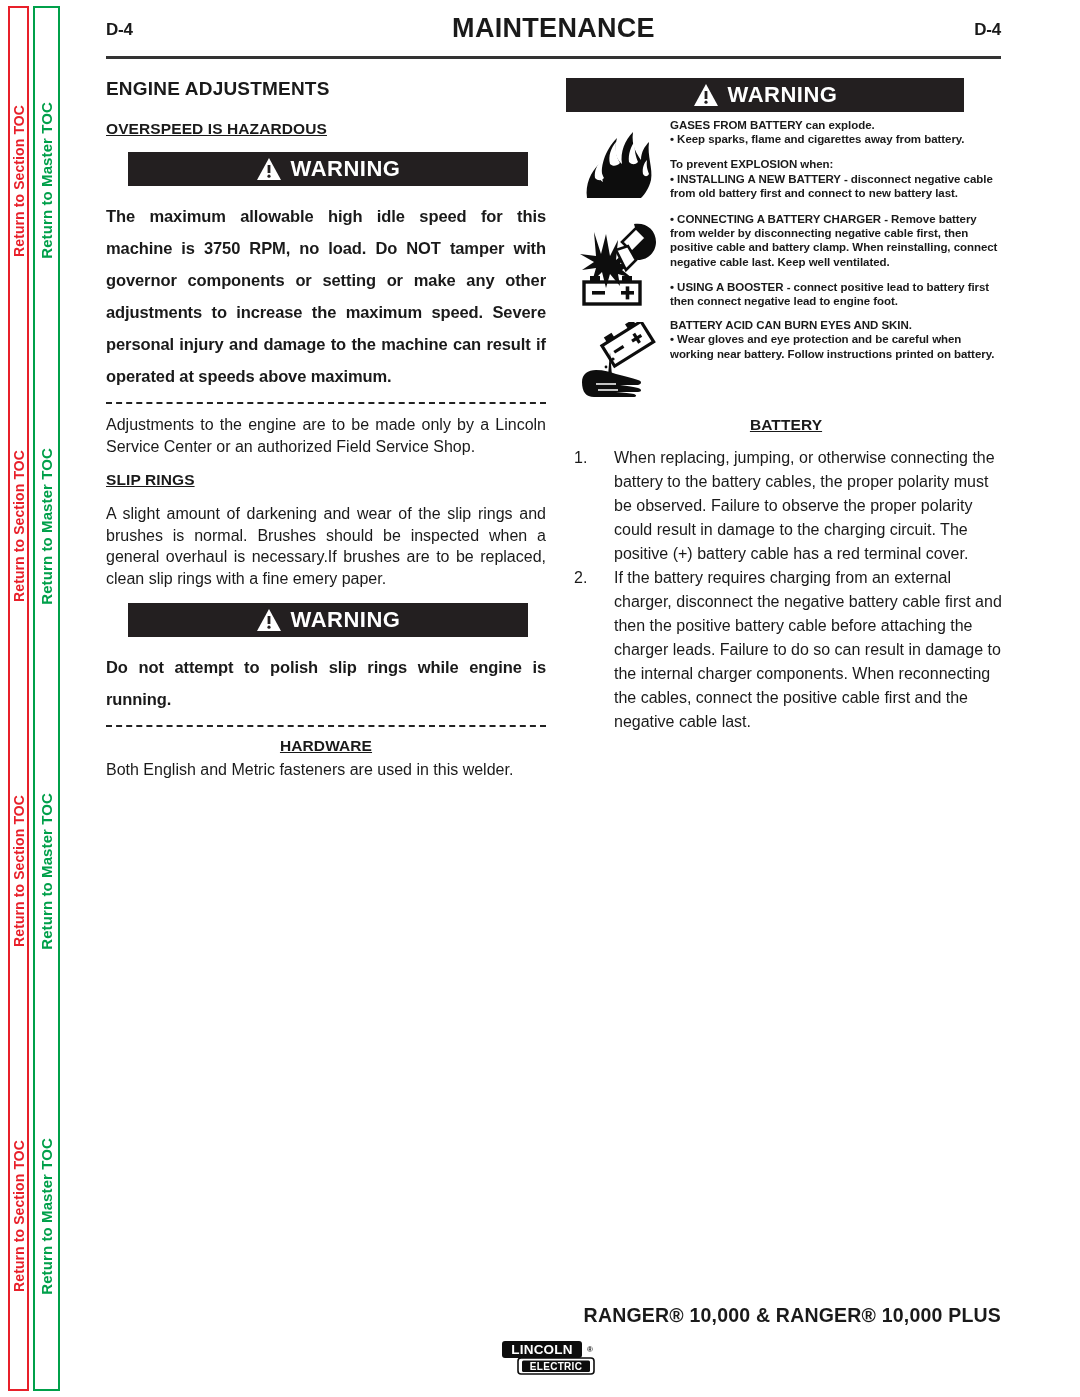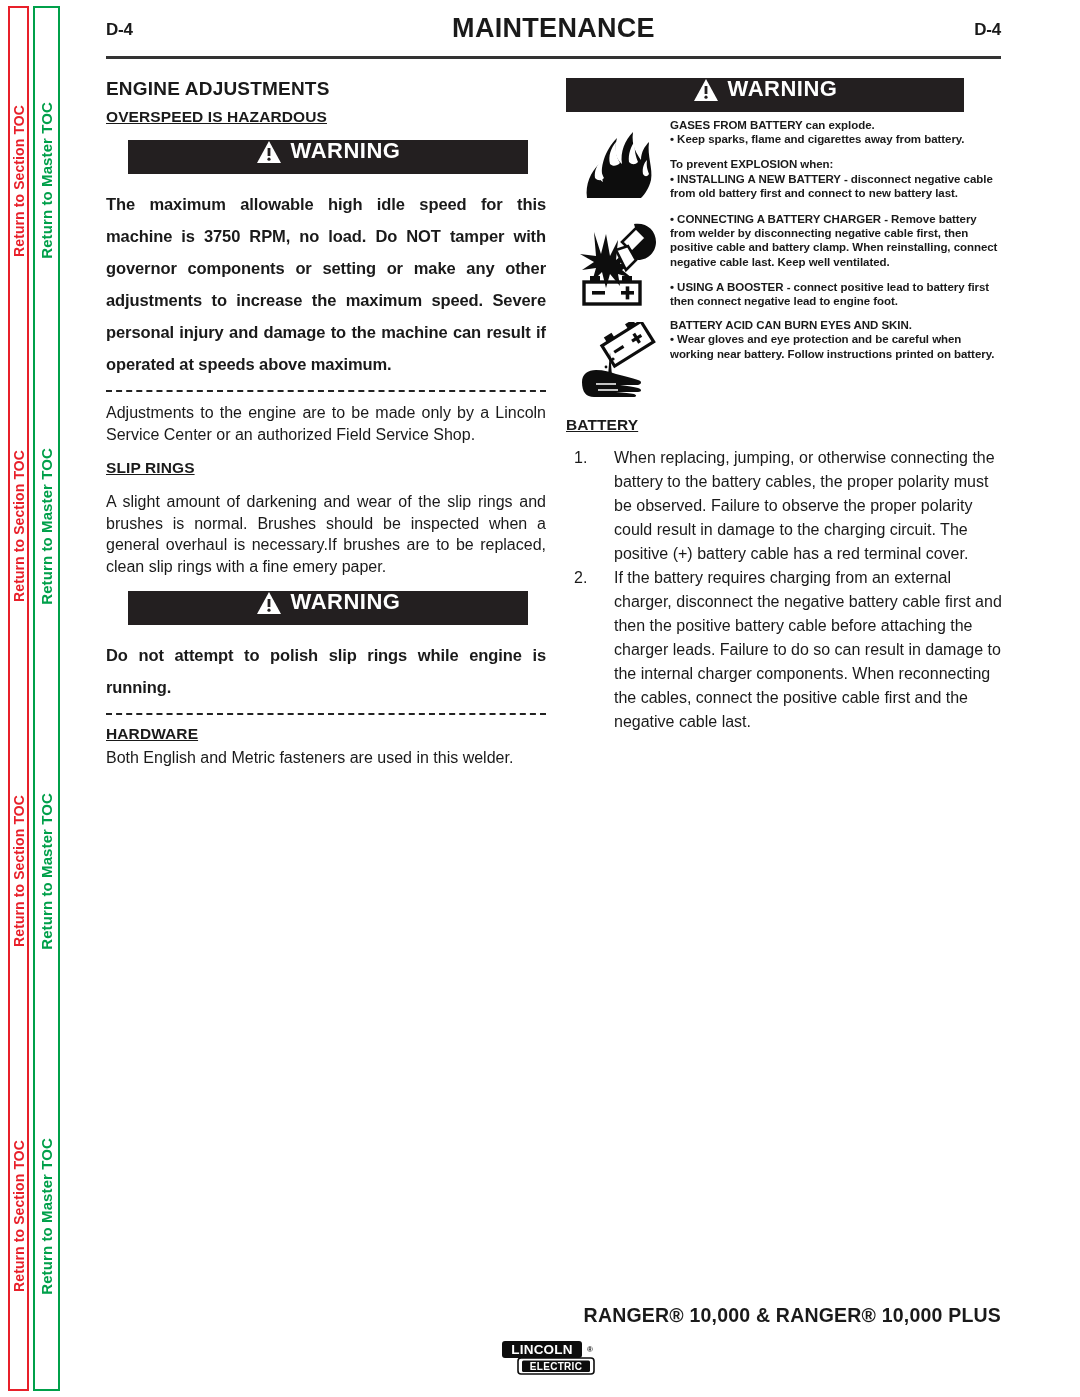--- a/index.html
+++ b/index.html
@@ -97,30 +97,30 @@
     width: 900px;
   }
   .col-left { width: 440px; margin-right: 20px; }
   .col-right { width: 440px; }
 
   
   h2.sec-title {
     font-size: 19px;
     font-weight: bold;
     letter-spacing: 0.2px;
-    margin-bottom: 8px;
+    margin-bottom: 20px;
   }
   h3.sub-title {
     font-size: 15.5px;
     font-weight: bold;
     letter-spacing: 0.1px;
     margin-bottom: 14px;
     text-decoration: underline;
   }
-  h3.sub-title.tight { margin-bottom: 4px; }
+  h3.sub-title.tight { margin-bottom: 4px; text-align: center; }
 
   p.body {
     font-size: 16px;
     line-height: 21.5px;
     text-align: justify;
     margin-bottom: 14px;
   }
   p.body.last { margin-bottom: 0; }
 
   p.bold-body {
@@ -136,21 +136,21 @@
     margin: 10px 0 10px 0;
     height: 0;
   }
 
   
   .banner {
     background: #231f20;
     color: #ffffff;
     height: 34px;
     display: flex;
-    align-items: flex-start;
+    align-items: center;
     justify-content: center;
     gap: 9px;
     letter-spacing: 0.5px;
   }
   .banner-text {
     font-size: 22px;
     font-weight: bold;
     line-height: 1;
   }
   .banner.indent-left {

